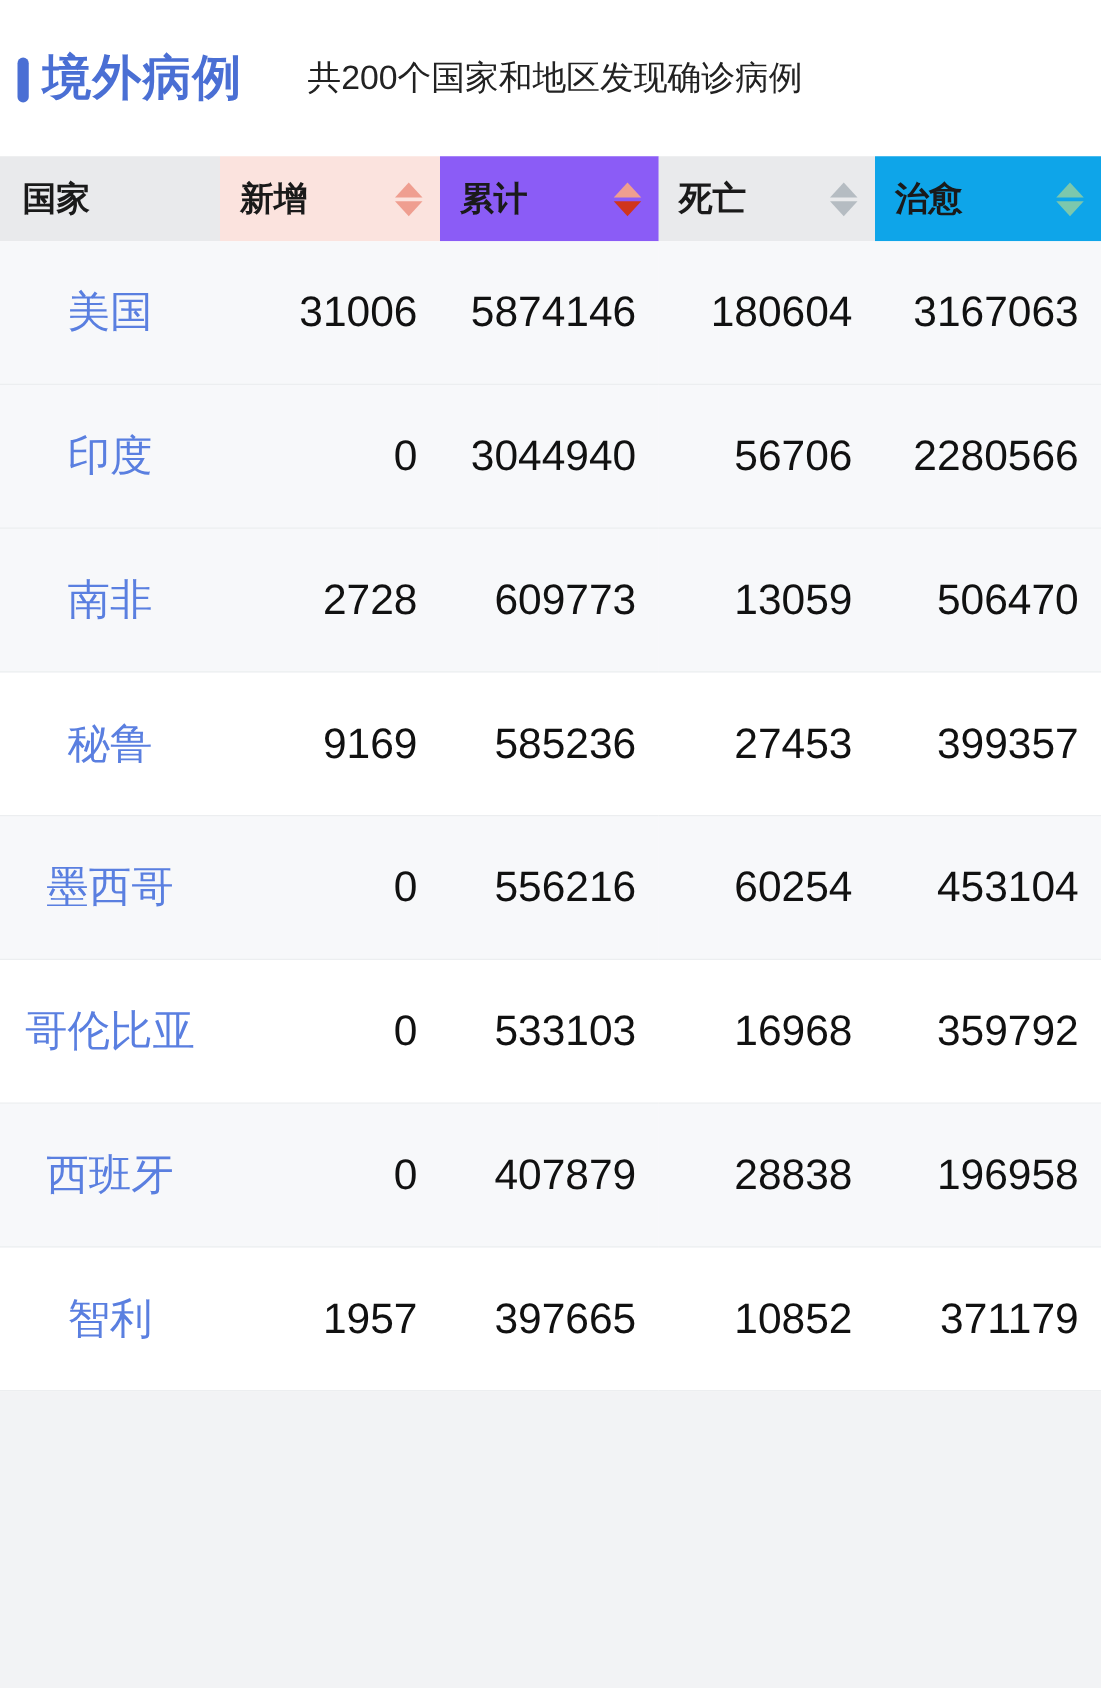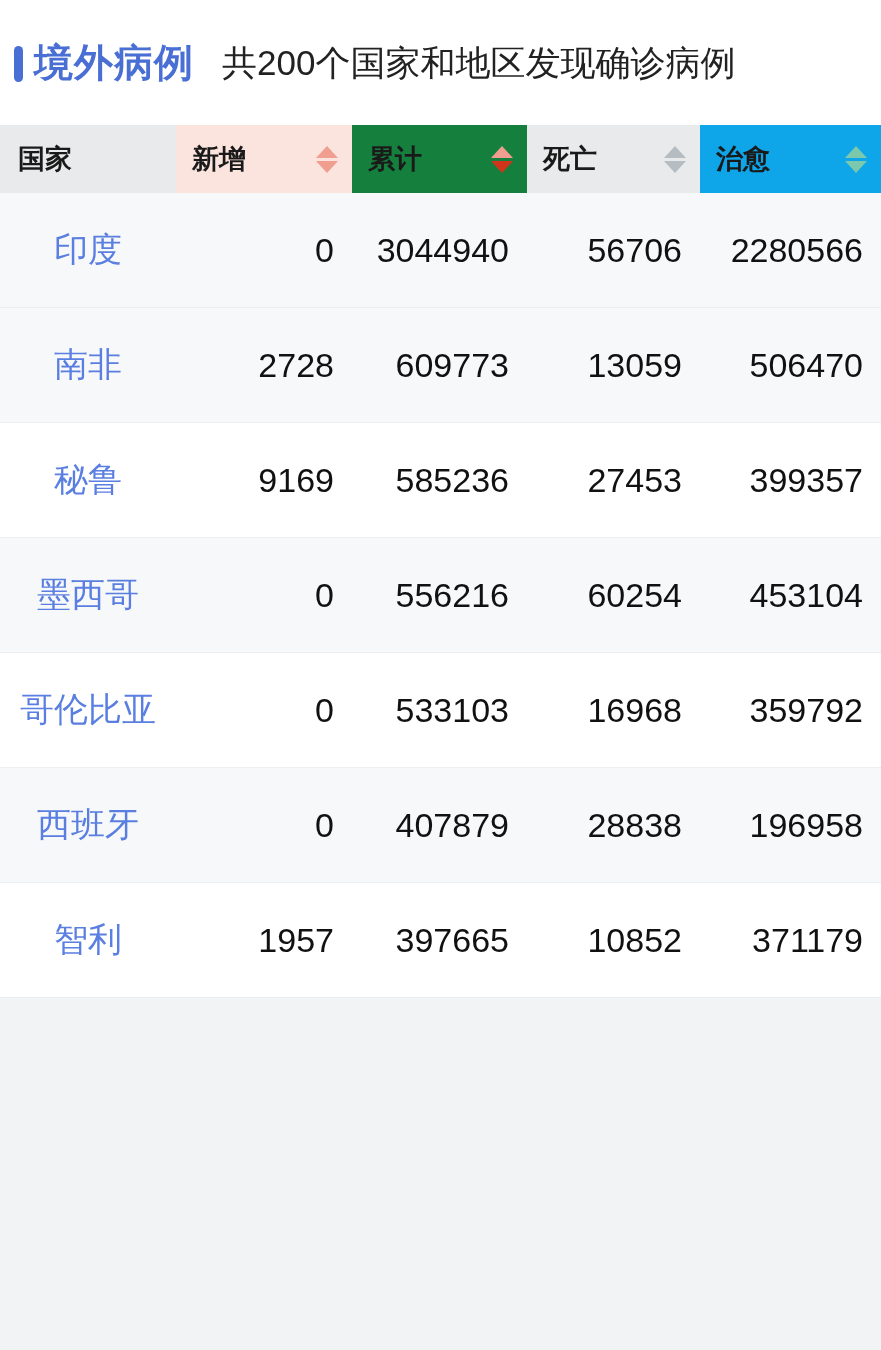--- a/index.html
+++ b/index.html
@@ -51,23 +51,23 @@
     font-size: 39px;
     font-weight: bold;
     color: #4a6fd4;
     letter-spacing: 1px;
     line-height: 1;
     white-space: nowrap;
     flex: 0 0 auto;
   }
 
   .sub-title {
-    font-size: 35px;
+    font-size: 27px;
     color: #222222;
-    margin-left: 28px;
+    margin-left: 52px;
     line-height: 1;
     white-space: nowrap;
     flex: 0 0 auto;
     letter-spacing: 0px;
   }
 
   
   table.data-table {
     border-collapse: collapse;
     table-layout: fixed;
@@ -109,21 +109,21 @@
   }
 
   .th-label {
     line-height: 1;
     white-space: nowrap;
   }
 
   
   th.h-country { background: #e9eaec; }
   th.h-new     { background: #fbe3de; }
-  th.h-total   { background: #15803d; }
+  th.h-total   { background: #8b5cf6; }
   th.h-death   { background: #e9eaec; }
   th.h-cured   { background: #0ea5e9; }
 
   
   .sorter {
     display: flex;
     flex-direction: column;
     align-items: center;
     justify-content: center;
     width: 22px;
@@ -236,20 +236,27 @@
               <span class="sorter green">
                 <span class="arrow-up"></span>
                 <span class="arrow-dn"></span>
               </span>
             </div>
           </th>
         </tr>
       </thead>
       <tbody>
         <tr class="odd">
+          <td class="country-cell">美国</td>
+          <td class="num-cell">31006</td>
+          <td class="num-cell">5874146</td>
+          <td class="num-cell">180604</td>
+          <td class="num-cell">3167063</td>
+        </tr>
+        <tr class="odd">
           <td class="country-cell">印度</td>
           <td class="num-cell">0</td>
           <td class="num-cell">3044940</td>
           <td class="num-cell">56706</td>
           <td class="num-cell">2280566</td>
         </tr>
         <tr class="odd">
           <td class="country-cell">南非</td>
           <td class="num-cell">2728</td>
           <td class="num-cell">609773</td>

